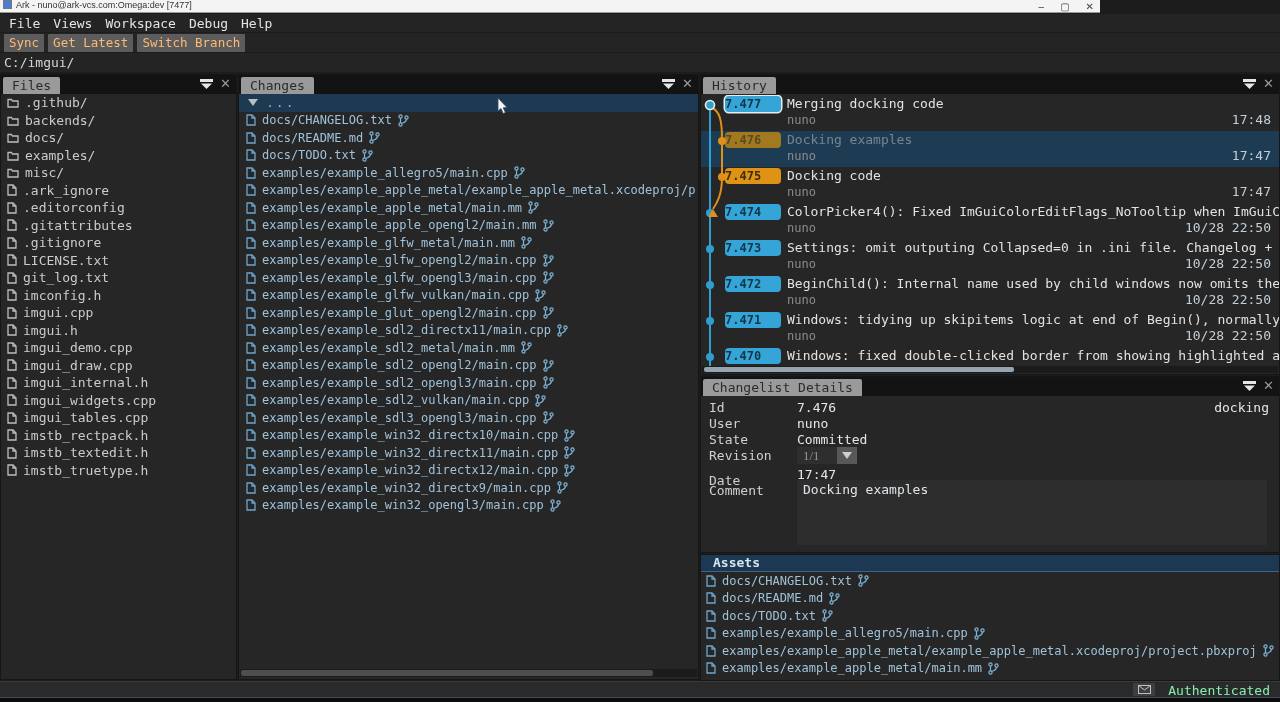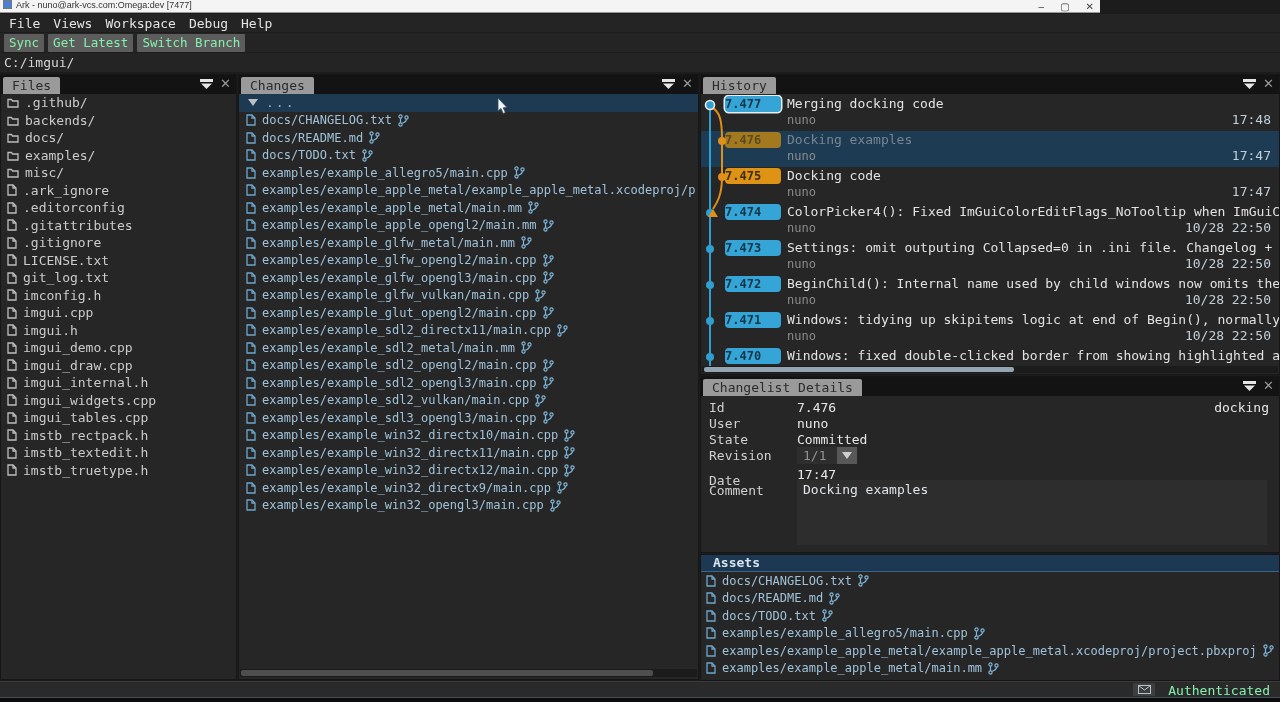--- a/index.html
+++ b/index.html
@@ -11,21 +11,21 @@
   .titlebar { position:absolute; left:0; top:0; width:1100px; height:13px; background:#f4f4f4; display:flex; border-bottom:1px solid #999; }
   .titlebar .appicon { width:9px; height:9px; margin:0 4px 0 3px; background:#4a7fd6; border:1px solid #777; }
   .titlebar .title { font-size:9px; color:#333; font-family:"Liberation Sans",sans-serif; }
   .wincontrols { position:absolute; right:6px; top:0; height:13px; display:flex; gap:16px; align-items:center; }
   .wincontrols span { font-size:10px; color:#444; font-family:"Liberation Sans",sans-serif; line-height:13px; cursor:default; }
 
   
   .menubar { position:absolute; left:0; top:14px; width:1280px; height:18px; background:#242424; display:flex; align-items:center; gap:13px; padding-left:9px; }
   .menubar .menu-item { font-size:13px; color:#e4e4e4; }
   .toolbar { position:absolute; left:0; top:33px; width:1280px; height:19px; background:#242424; display:flex; align-items:center; gap:4px; padding-left:4px; }
-  .toolbar .tool-btn { font-size:12.5px; color:#86efac; background:#5c5c5c; padding:1px 5px 2px; border-radius:1px; }
+  .toolbar .tool-btn { font-size:12.5px; color:#fdba74; background:#5c5c5c; padding:1px 5px 2px; border-radius:1px; }
   .pathrow { position:absolute; left:0; top:53px; width:1280px; height:19px; background:#242424; display:flex; align-items:center; padding-left:4px; }
   .pathrow .path { font-size:13px; color:#d6d6d6; }
 
   
   .panel { position:absolute; background:#262626; overflow:hidden; border:1px solid #161616; }
   .panel-header { position:relative; height:19px; background:#131313; }
   .panel-tab { position:absolute; left:2px; top:2px; bottom:0; background:#9a9a9a; color:#2b2b2b; font-size:13px; padding:0 9px; line-height:17px; border-radius:2px 2px 0 0; }
   .hdr-icons { position:absolute; right:5px; top:3px; display:flex; gap:7px; align-items:center; }
   .funnel { width:13px; height:12px; }
   .hdr-x { font-size:13px; color:#9a9a9a; line-height:12px; font-family:"Liberation Sans",sans-serif; }
@@ -63,21 +63,21 @@
   #graph-svg { position:absolute; left:0; top:0; }
   .hist-scroll { position:absolute; left:1px; right:1px; bottom:1px; height:7px; background:#1b1b1b; }
   .hist-scroll .thumb { position:absolute; left:2px; top:1px; width:310px; height:5px; background:#94a4b0; border-radius:2px; }
 
   
   #details-panel { left:700px; top:376px; width:580px; height:177px; }
   .fieldrow { position:absolute; left:8px; font-size:13px; color:#d0d0d0; }
   .fieldval { position:absolute; left:96px; font-size:13px; color:#e6e6e6; }
   .branch-name { position:absolute; right:10px; top:23px; font-size:13px; color:#e6e6e6; }
   .rev-box { position:absolute; left:96px; display:flex; }
-  .rev-val { width:40px; height:17px; background:#2e2e2e; color:#929292; font-size:13px; padding-left:6px; line-height:17px; }
+  .rev-val { width:40px; height:17px; background:#2e2e2e; color:#929292; font-size:13px; padding-left:6px; line-height:17px;font-family:Liberation Serif, serif; }
   .rev-btn { width:20px; height:17px; background:#585858; display:flex; align-items:center; justify-content:center; }
   .rev-btn .tri { width:0; height:0; border-left:5px solid transparent; border-right:5px solid transparent; border-top:7px solid #cfcfcf; }
   .comment-box { position:absolute; left:96px; right:12px; top:103px; height:65px; background:#2d2d2d; font-size:13px; color:#dfe5ea; padding:2px 6px; }
 
   
   #assets-panel { left:700px; top:554px; width:580px; height:127px; }
   .assets-header { height:17px; background:#1c3852; color:#d7e5ee; font-size:13px; font-weight:bold; padding-left:12px; line-height:16px; border-bottom:1px solid #3c6285; }
   #assets-rows .row { height:17.5px; padding-left:5px; font-size:12px; color:#9fc2da; }
 
   

